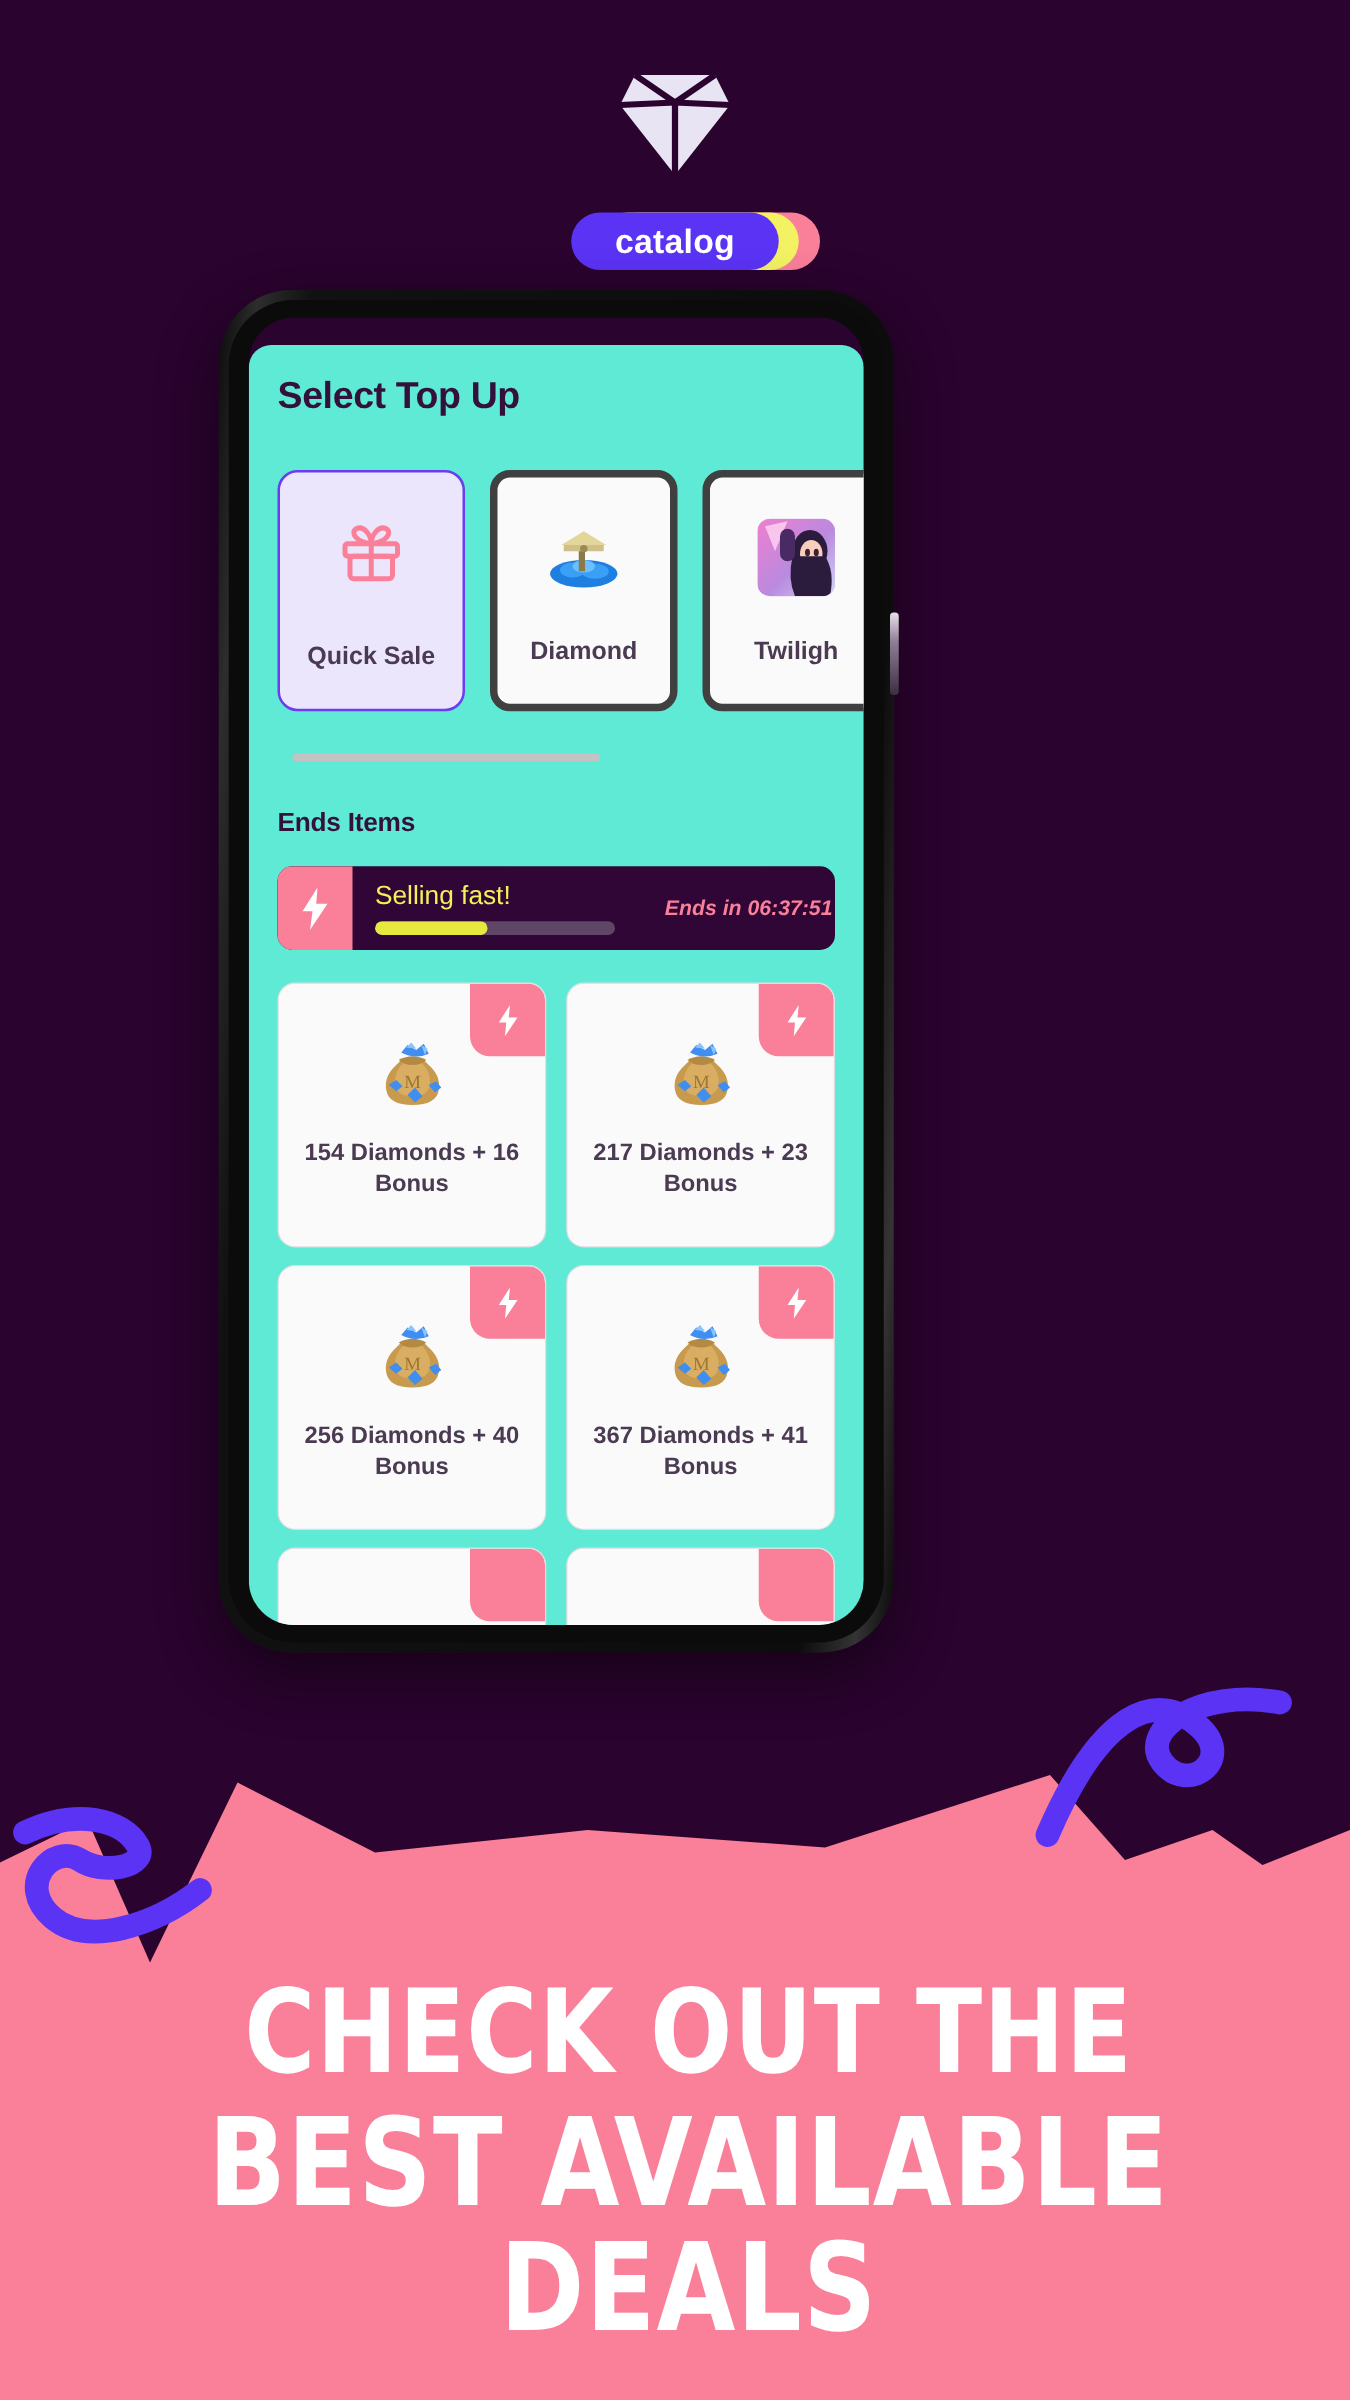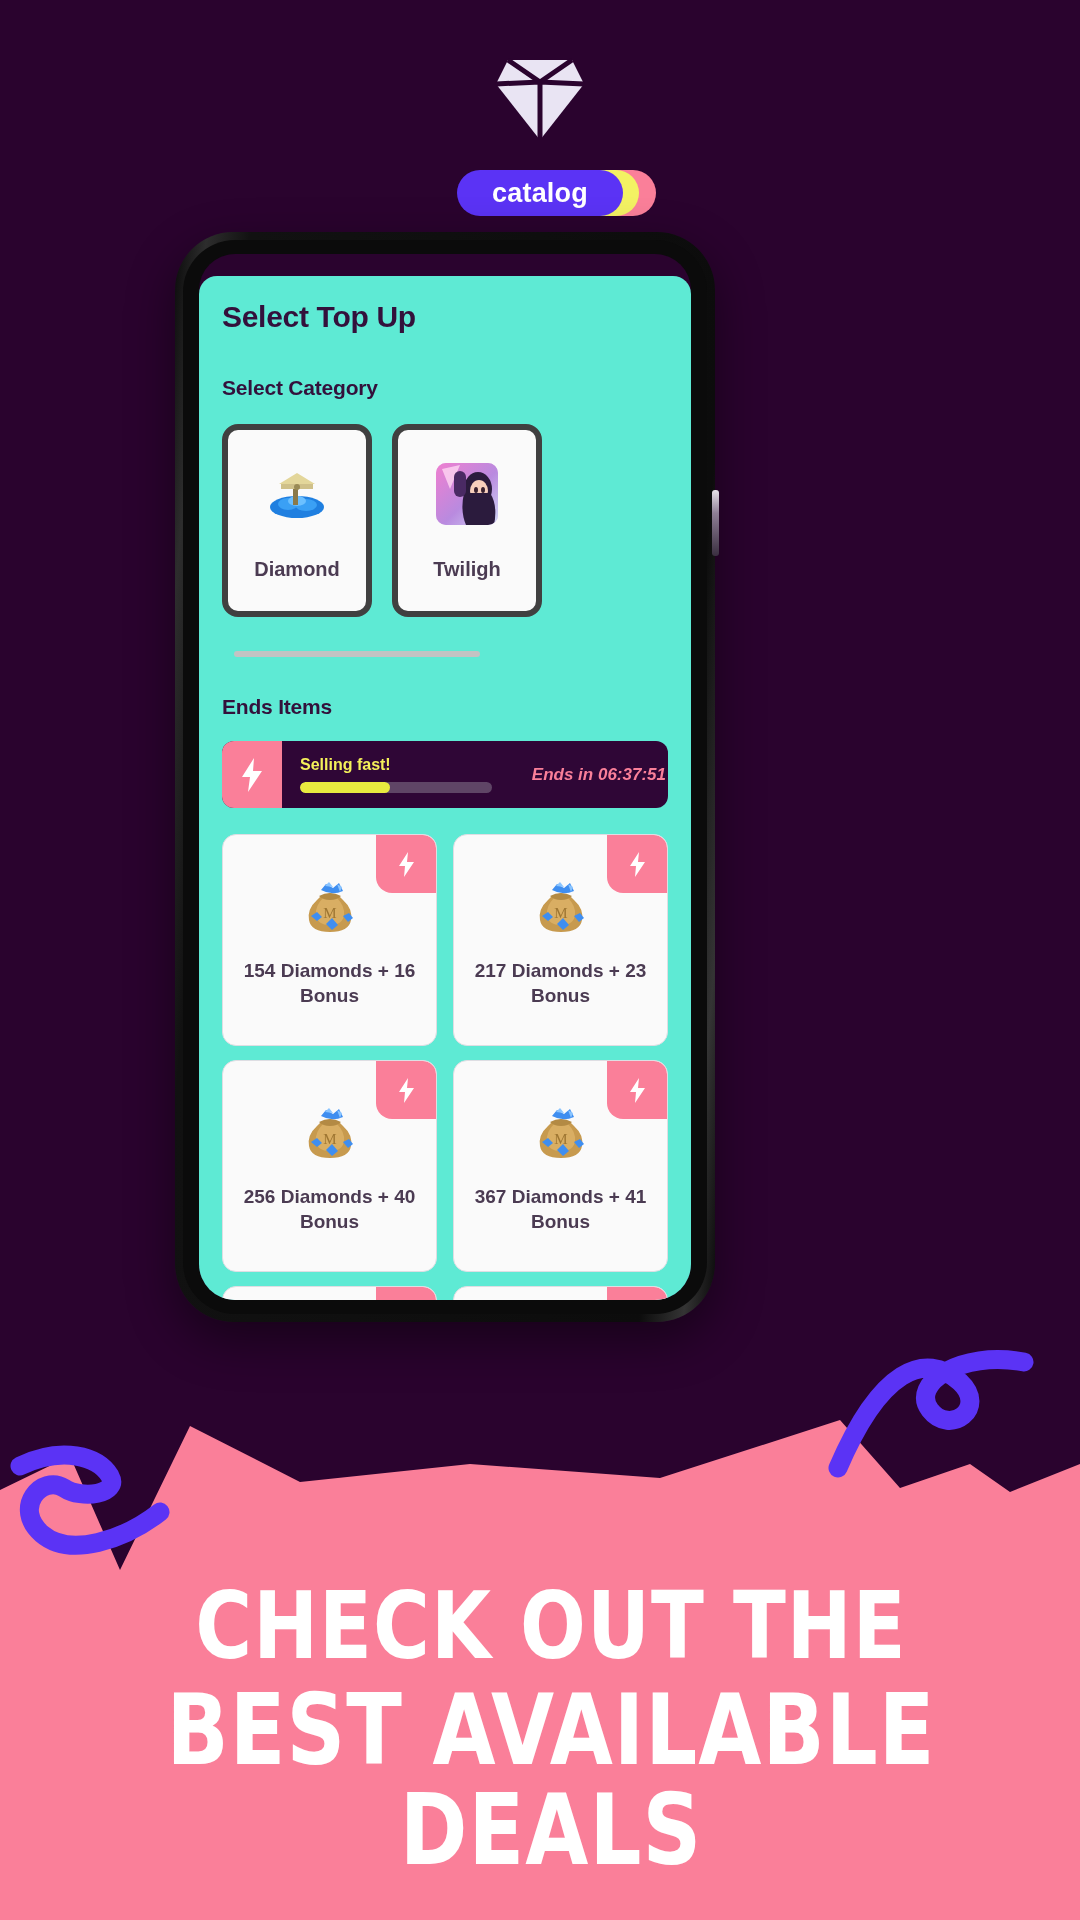--- a/index.html
+++ b/index.html
@@ -120,21 +120,21 @@
   #promo-bolt {
     width:60px; background:#fa7f99; display:flex;
     align-items:center; justify-content:center; flex:0 0 auto;
   }
   #promo-bolt svg { width:24px; height:34px; }
   #promo-body {
     flex:1; padding:10px 16px 10px 18px; position:relative;
     display:flex; flex-direction:column; justify-content:center;
   }
   #promo-label {
-    font-size:16px; font-weight:700; color:#f4f05a; line-height:1.1;
+    font-size:21px; font-weight:400; color:#f4f05a; line-height:1.1;
   }
   #promo-progress-track {
     margin-top:8px; width:192px; height:11px;
     background:#5f4566; border-radius:6px; overflow:hidden;
   }
   #promo-progress-fill {
     height:100%; width:47%; background:#e8e93f; border-radius:6px;
   }
   #promo-countdown {
     position:absolute; right:2px; top:50%; transform:translateY(-50%);
@@ -224,24 +224,35 @@
     <div id="phone-frame-inner"></div>
   </div>
   <div id="power-button"></div>
 
   <div id="phone-screen">
     <div id="app-card">
       <div id="app-inner">
 
         <div id="page-title">Select Top Up</div>
 
-        <div class="section-title">Select Category</div>
 
         <div id="category-row">
 
+          <div class="category-card selected">
+            <div class="cat-icon">
+              <svg width="52" height="52" viewBox="0 0 52 52">
+                <rect x="5" y="19" width="42" height="10" rx="2" fill="none" stroke="#fa7f99" stroke-width="4"></rect>
+                <rect x="9" y="29" width="34" height="18" rx="3" fill="none" stroke="#fa7f99" stroke-width="4"></rect>
+                <path d="M26 19 C26 12 20 4 14 7 C9 10 14 18 26 19 Z" fill="none" stroke="#fa7f99" stroke-width="4" stroke-linejoin="round"></path>
+                <path d="M26 19 C26 12 32 4 38 7 C43 10 38 18 26 19 Z" fill="none" stroke="#fa7f99" stroke-width="4" stroke-linejoin="round"></path>
+                <path d="M26 19 L26 47" stroke="#fa7f99" stroke-width="4"></path>
+              </svg>
+            </div>
+            <div class="cat-label">Quick Sale</div>
+          </div>
 
           <div class="category-card">
             <div class="cat-icon">
               <svg width="58" height="52" viewBox="0 0 58 52">
                 <ellipse cx="29" cy="39" rx="27" ry="11" fill="#1f7fe0"></ellipse>
                 <ellipse cx="20" cy="36" rx="10" ry="6" fill="#3aa0f5"></ellipse>
                 <ellipse cx="38" cy="37" rx="11" ry="6" fill="#3aa0f5"></ellipse>
                 <ellipse cx="29" cy="33" rx="9" ry="5" fill="#6cc0ff"></ellipse>
                 <rect x="25" y="10" width="5" height="27" fill="#8a7a4a"></rect>
                 <path d="M11 16 L29 5 L47 16 Z" fill="#e3d69a"></path>

